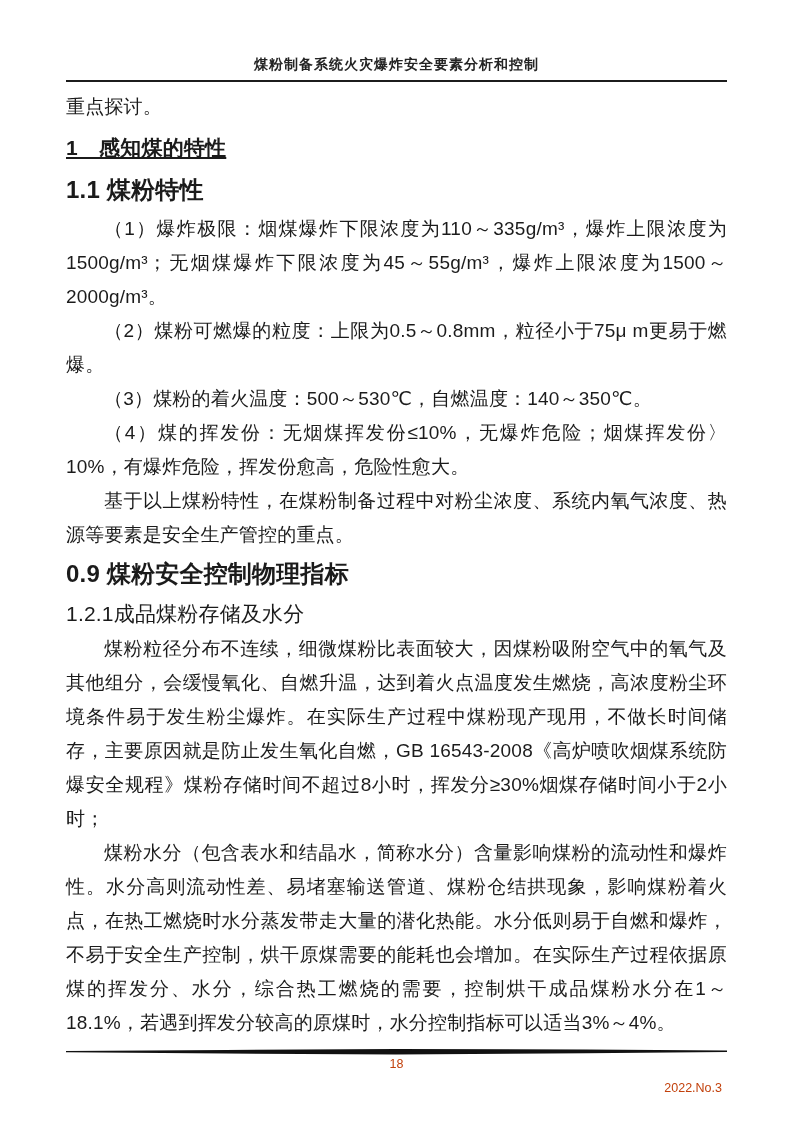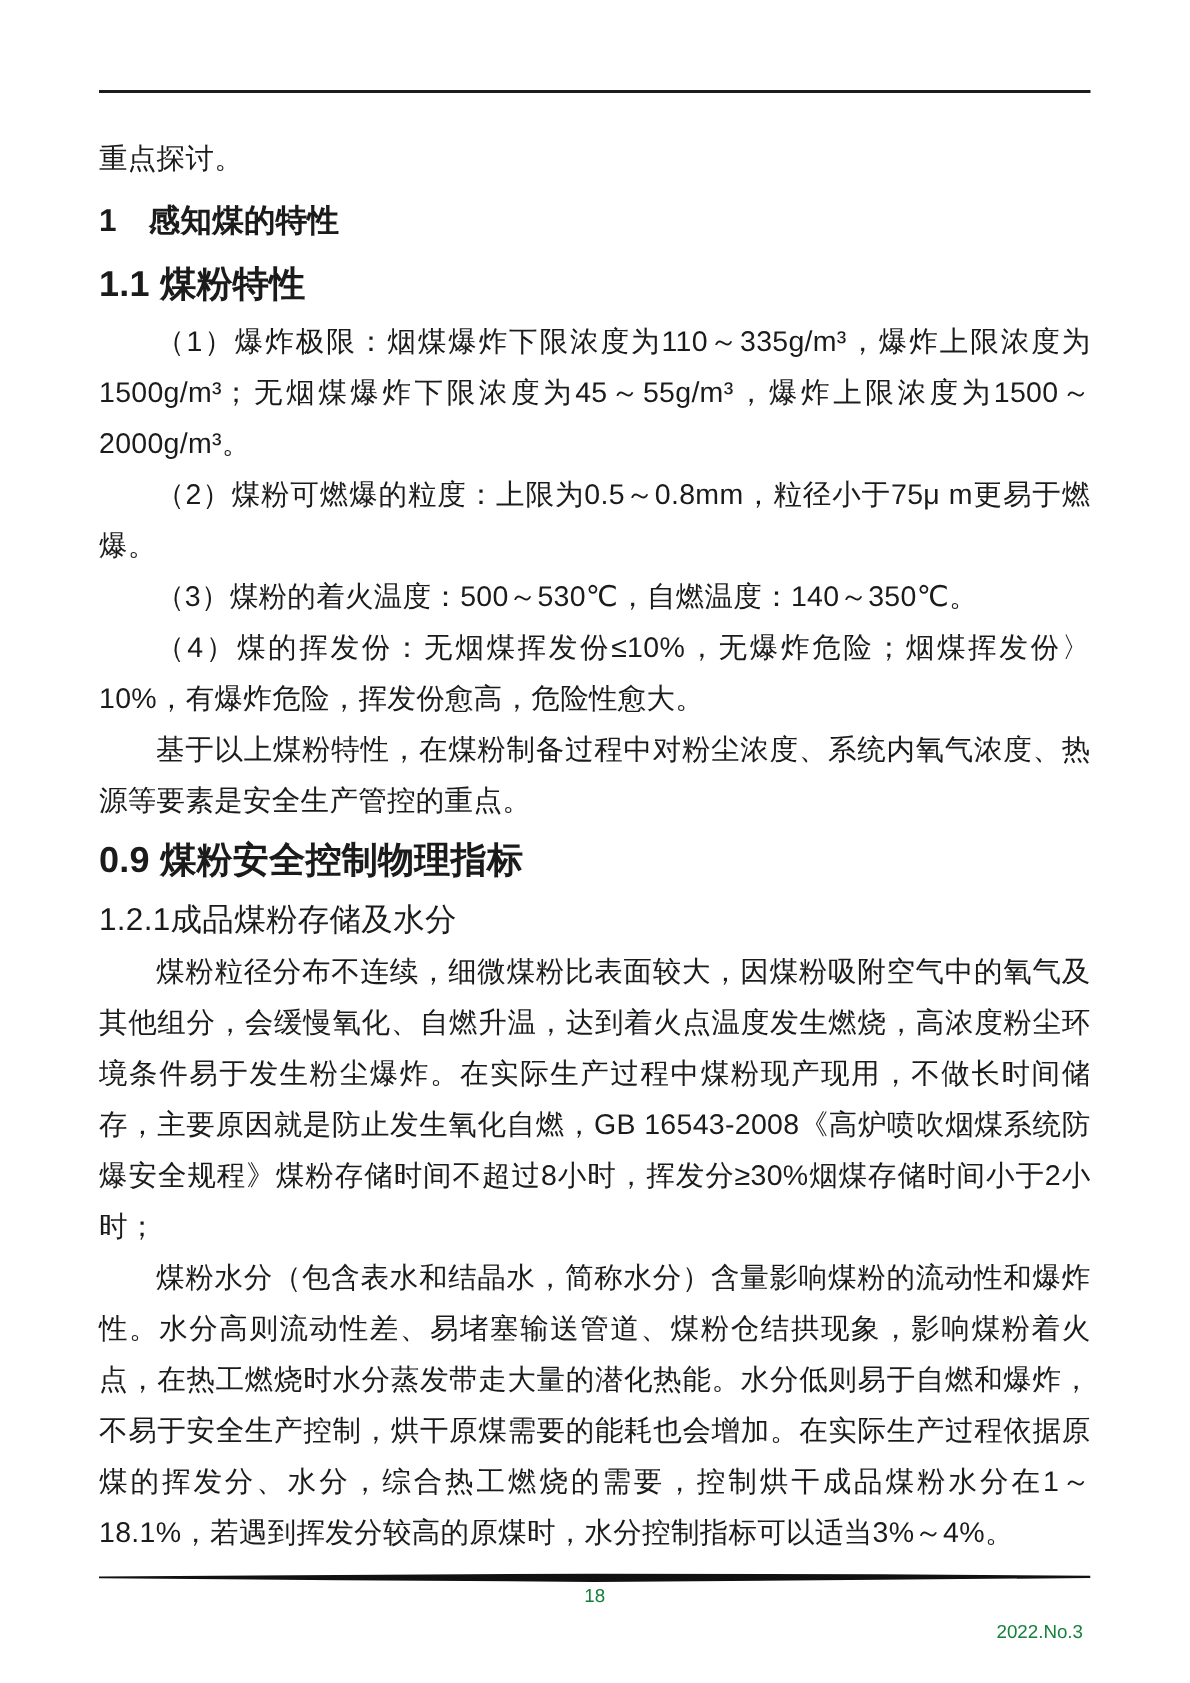--- a/index.html
+++ b/index.html
@@ -49,20 +49,21 @@
   }
   .article-body p.noindent { text-indent: 0; }
 
   .h-s1 {
     margin: 4px 0 2px 0;
     font-size: 21px;
     font-weight: bold;
     line-height: 40px;
     text-align: left;
     white-space: pre-wrap;
+    text-decoration: underline;
   }
   .h-s2 {
     margin: 2px 0 2px 0;
     font-size: 24px;
     font-weight: bold;
     line-height: 40px;
     text-align: left;
     white-space: pre-wrap;
   }
   .h-s3 {
@@ -78,38 +79,39 @@
     top: 1049px;
     left: 66px;
     width: 661px;
   }
   .footer-rule { display: block; width: 661px; height: 6px; }
   .footer-row {
     position: relative;
     height: 20px;
     margin-top: 2px;
     font-size: 12.5px;
-    color: #15803d;
+    color: #c2410c;
   }
   .page-number {
     position: absolute;
     left: 0; right: 0;
     text-align: center;
   }
   .issue-label {
     position: absolute;
     right: 5px;
     top: 0;
     margin-top: 24px;
   }
 </style>
 </head>
 <body>
 
 <header class="page-header">
+  <div class="running-title">煤粉制备系统火灾爆炸安全要素分析和控制</div>
   <div class="header-rule"></div>
 </header>
 
 <main class="article-body">
   <p class="noindent">重点探讨。</p>
 
   <h1 class="h-s1">1　感知煤的特性</h1>
 
   <h2 class="h-s2">1.1 煤粉特性</h2>
 

